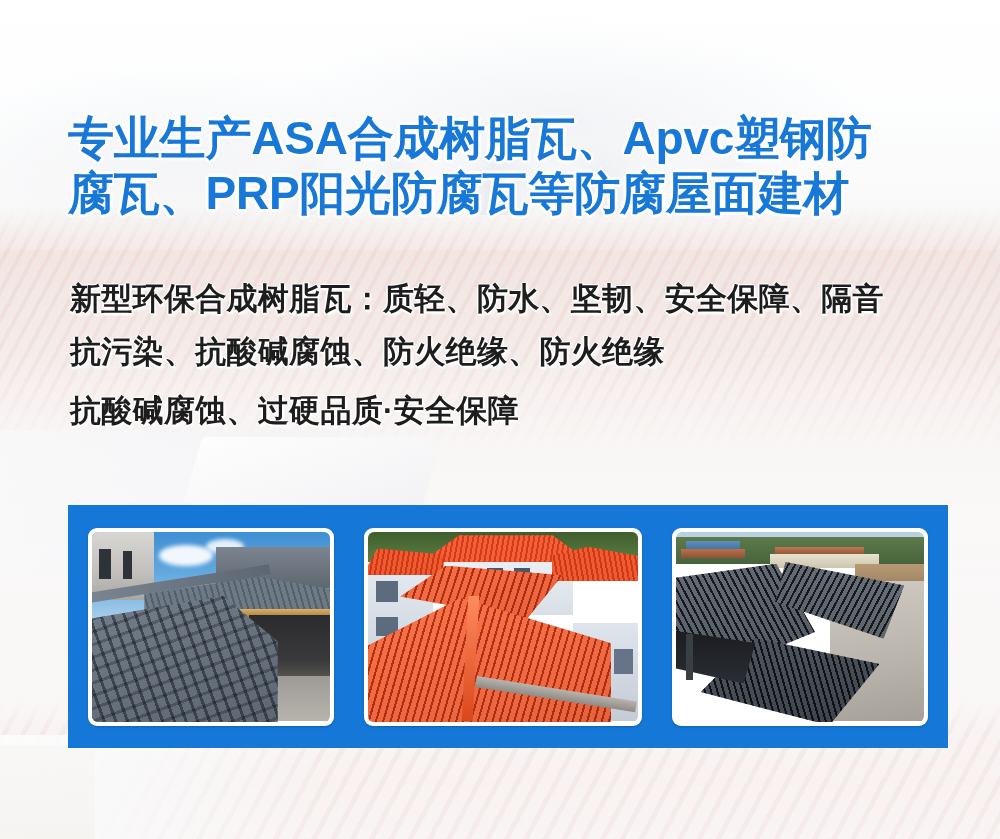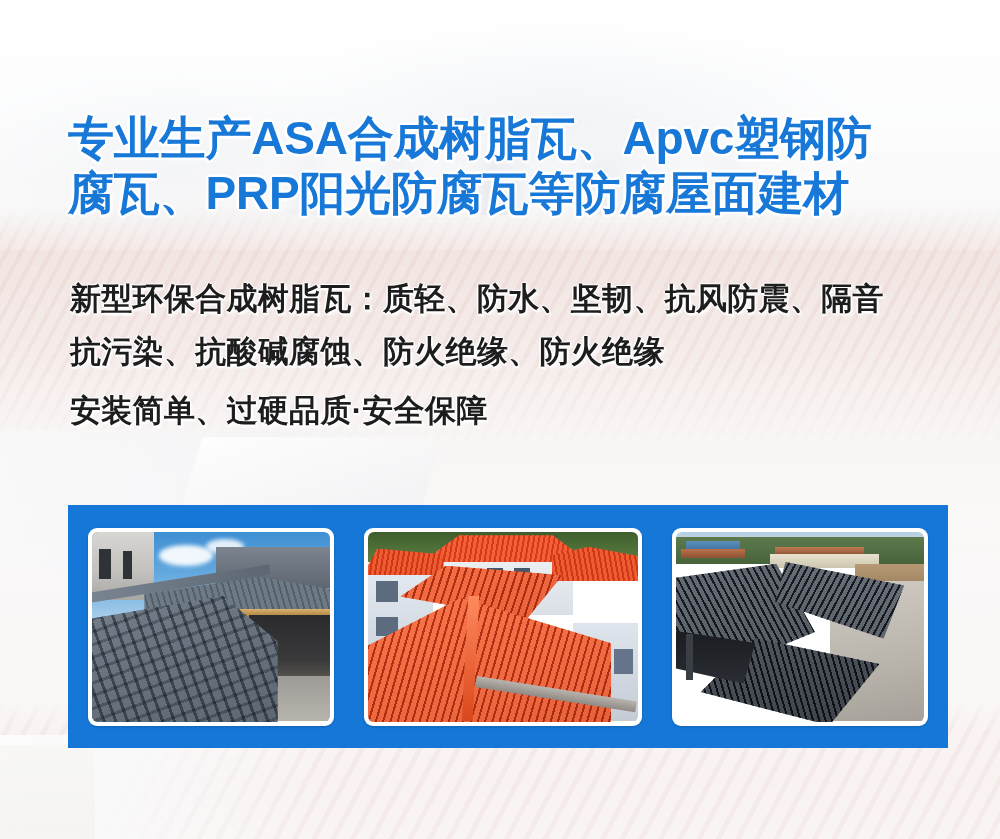--- a/index.html
+++ b/index.html
@@ -270,23 +270,23 @@
   <div class="bg-dormer"></div>
   <div class="bg-bottomroof"></div>
   <div class="bg-bottomridge"></div>
   <div class="bg-leftpanel"></div>
   <div class="bg-veil"></div>
 
   <h1 class="headline">专业生产ASA合成树脂瓦、Apvc塑钢防
 腐瓦、PRP阳光防腐瓦等防腐屋面建材</h1>
 
   <div class="subs">
-    <div class="sub-line l1">新型环保合成树脂瓦：质轻、防水、坚韧、抗风防震、隔音</div>
+    <div class="sub-line l1">新型环保合成树脂瓦：质轻、防水、坚韧、安全保障、隔音</div>
     <div class="sub-line l2">抗污染、抗酸碱腐蚀、防火绝缘、防火绝缘</div>
-    <div class="sub-line l3">安装简单、过硬品质·安全保障</div>
+    <div class="sub-line l3">抗酸碱腐蚀、过硬品质·安全保障</div>
   </div>
 
   <div class="gallery">
 
     <div class="photo-frame pf1">
       <div class="photo">
         <div class="p1-sky"></div>
         <div class="p1-cloud1"></div>
         <div class="p1-cloud2"></div>
         <div class="p1-cloud3"></div>

